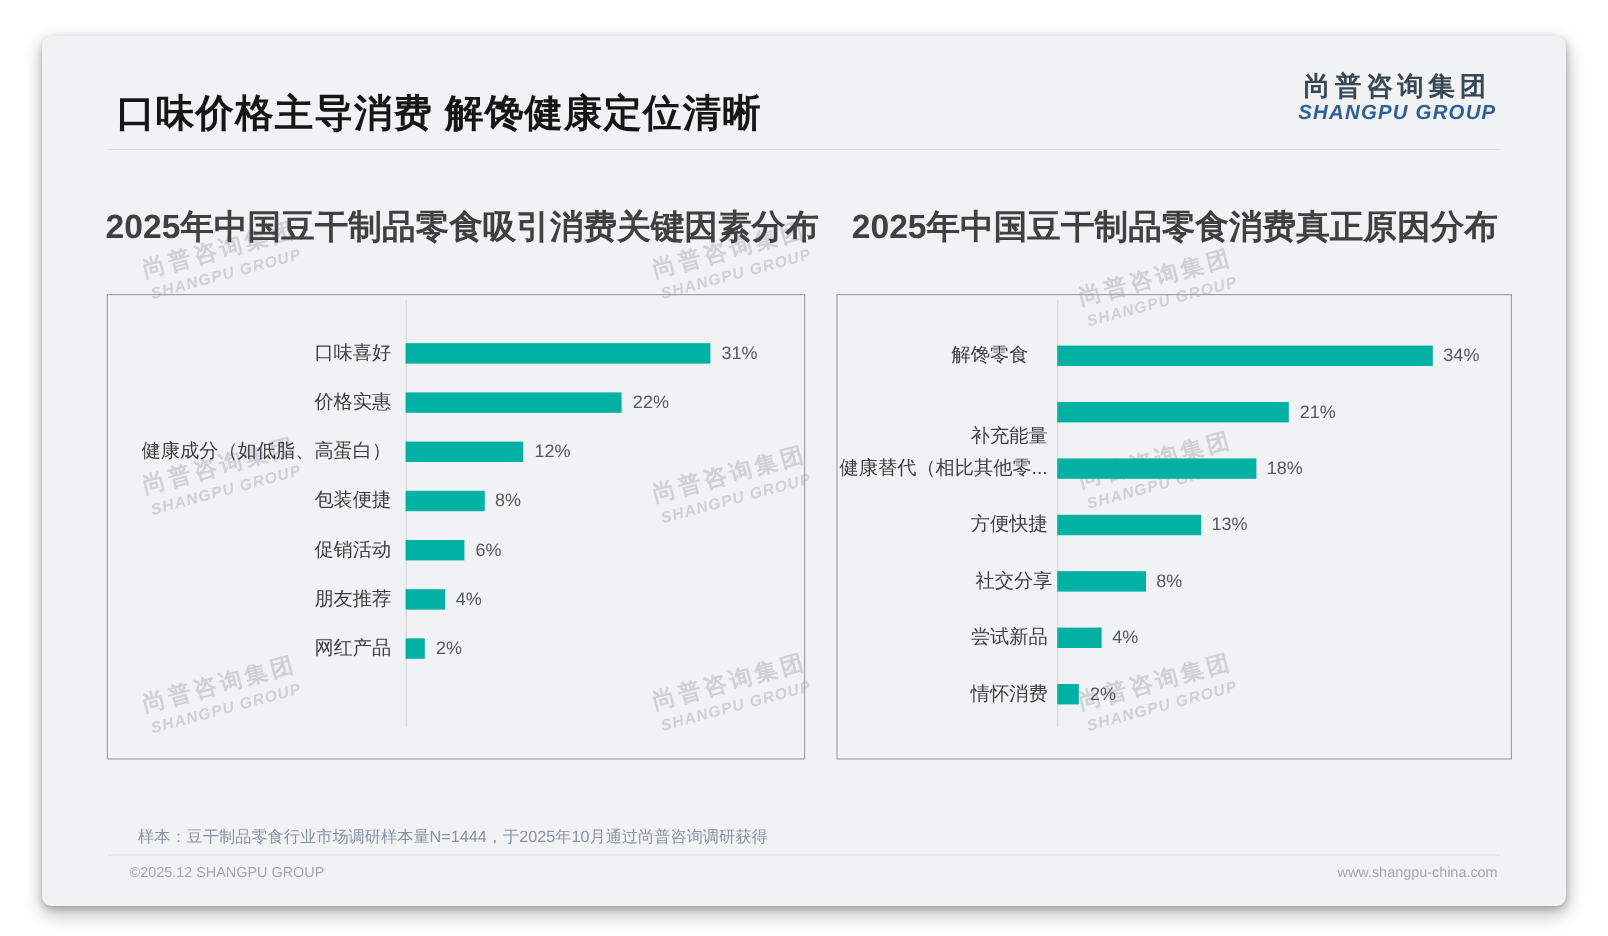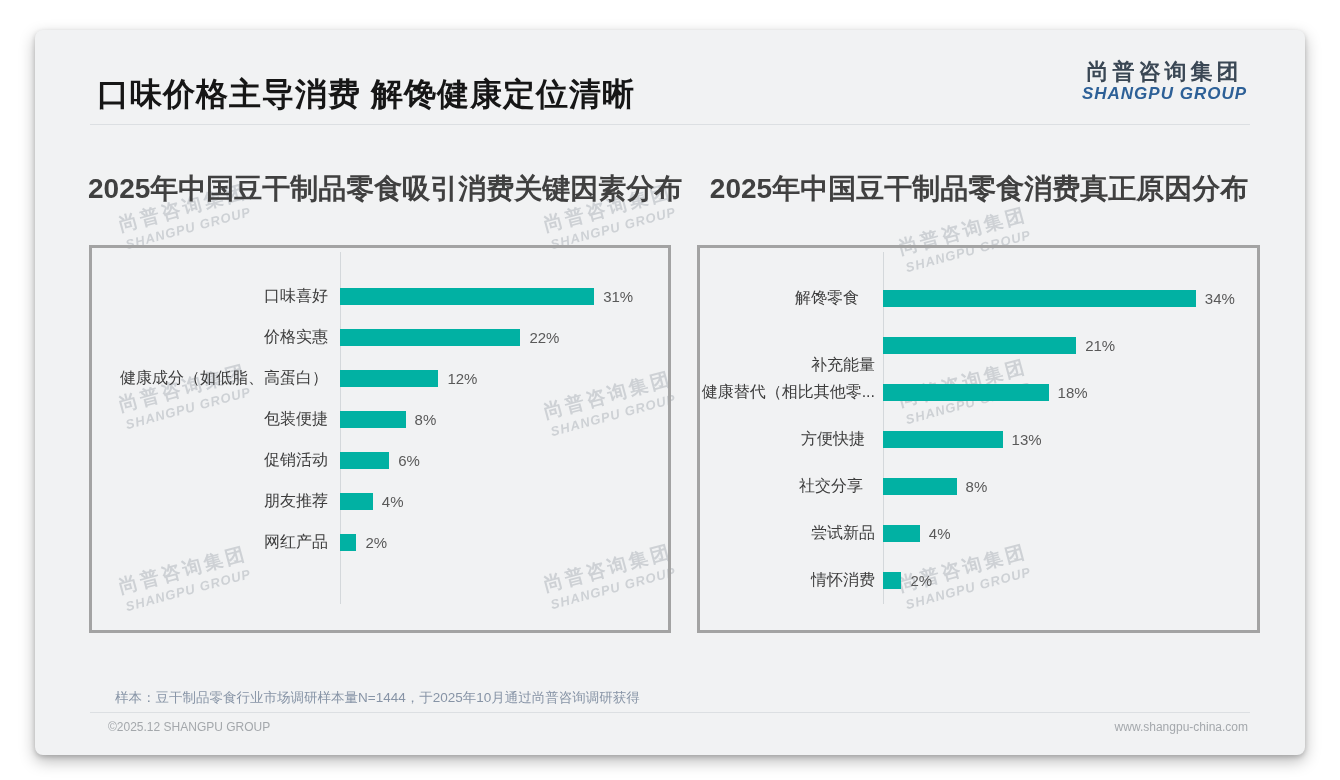--- a/index.html
+++ b/index.html
@@ -19,21 +19,21 @@
   .logo { position:absolute; right:58px; top:30px; text-align:center; }
   .logo-cn { font-size:22px; font-weight:bold; color:#3a4754; letter-spacing:4px; line-height:24px; }
   .logo-en { font-size:17px; font-weight:bold; font-style:italic; color:#2d6097; letter-spacing:1px; line-height:19px; }
   .divider { position:absolute; left:55px; right:55px; height:1px; background:#dcdfe2; }
   .divider-top { top:94px; }
   .divider-bottom { top:682px; }
   .chart-title { position:absolute; top:143px; font-size:28px; line-height:32px; font-weight:bold;
                  color:#404040; text-align:center; white-space:nowrap; }
   .chart-title-left { left:53px; width:584px; }
   .chart-title-right { left:662px; width:564px; }
-  .panel { position:absolute; top:215px; height:388px; border:3px solid #a3a3a3; }
+  .panel { position:absolute; top:215px; height:388px; border:1px solid #a3a3a3; }
   .panel-left { left:54px; width:582px; }
   .panel-right { left:662px; width:563px; }
   .axis { position:absolute; top:4px; bottom:26px; width:1px; background:#d4d8db; }
   .rows { position:absolute; inset:0; }
   .crow { display:flex; align-items:center; }
   .clabel { text-align:right; font-size:16px; color:#3d3d3d; white-space:nowrap;
             overflow:hidden; flex-shrink:0; }
   .cbar { height:17px; flex-shrink:0; }
   .cval { margin-left:9px; font-size:15px; color:#595959; white-space:nowrap; }
   .note { position:absolute; left:80px; top:659px; font-size:13.5px; color:#8794a6; white-space:nowrap; }
@@ -150,26 +150,26 @@
             <div class="clabel" style="width: 183px; padding-right: 8px; margin-top: 40px;">补充能量</div>
             <div class="cbar" style="width: 193.2px; background: rgb(1, 177, 163);"></div>
             <div class="cval">21%</div>
           </div>
           <div class="crow" style="height: 47px;">
             <div class="clabel" style="width: 183px; padding-right: 8px;">健康替代（相比其他零...</div>
             <div class="cbar" style="width: 165.6px; background: rgb(1, 177, 163);"></div>
             <div class="cval">18%</div>
           </div>
           <div class="crow" style="height: 47px;">
-            <div class="clabel" style="width: 183px; padding-right: 18px;">方便快捷</div>
+            <div class="clabel" style="width: 183px; padding-right: 8px;">方便快捷</div>
             <div class="cbar" style="width: 119.6px; background: rgb(1, 177, 163);"></div>
             <div class="cval">13%</div>
           </div>
           <div class="crow" style="height: 47px;">
-            <div class="clabel" style="width: 183px; padding-right: 20px;">社交分享</div>
+            <div class="clabel" style="width: 183px; padding-right: 4px;">社交分享</div>
             <div class="cbar" style="width: 73.6px; background: rgb(1, 177, 163);"></div>
             <div class="cval">8%</div>
           </div>
           <div class="crow" style="height: 47px;">
             <div class="clabel" style="width: 183px; padding-right: 8px;">尝试新品</div>
             <div class="cbar" style="width: 36.8px; background: rgb(1, 177, 163);"></div>
             <div class="cval">4%</div>
           </div>
           <div class="crow" style="height: 47px;">
             <div class="clabel" style="width: 183px; padding-right: 8px;">情怀消费</div>

